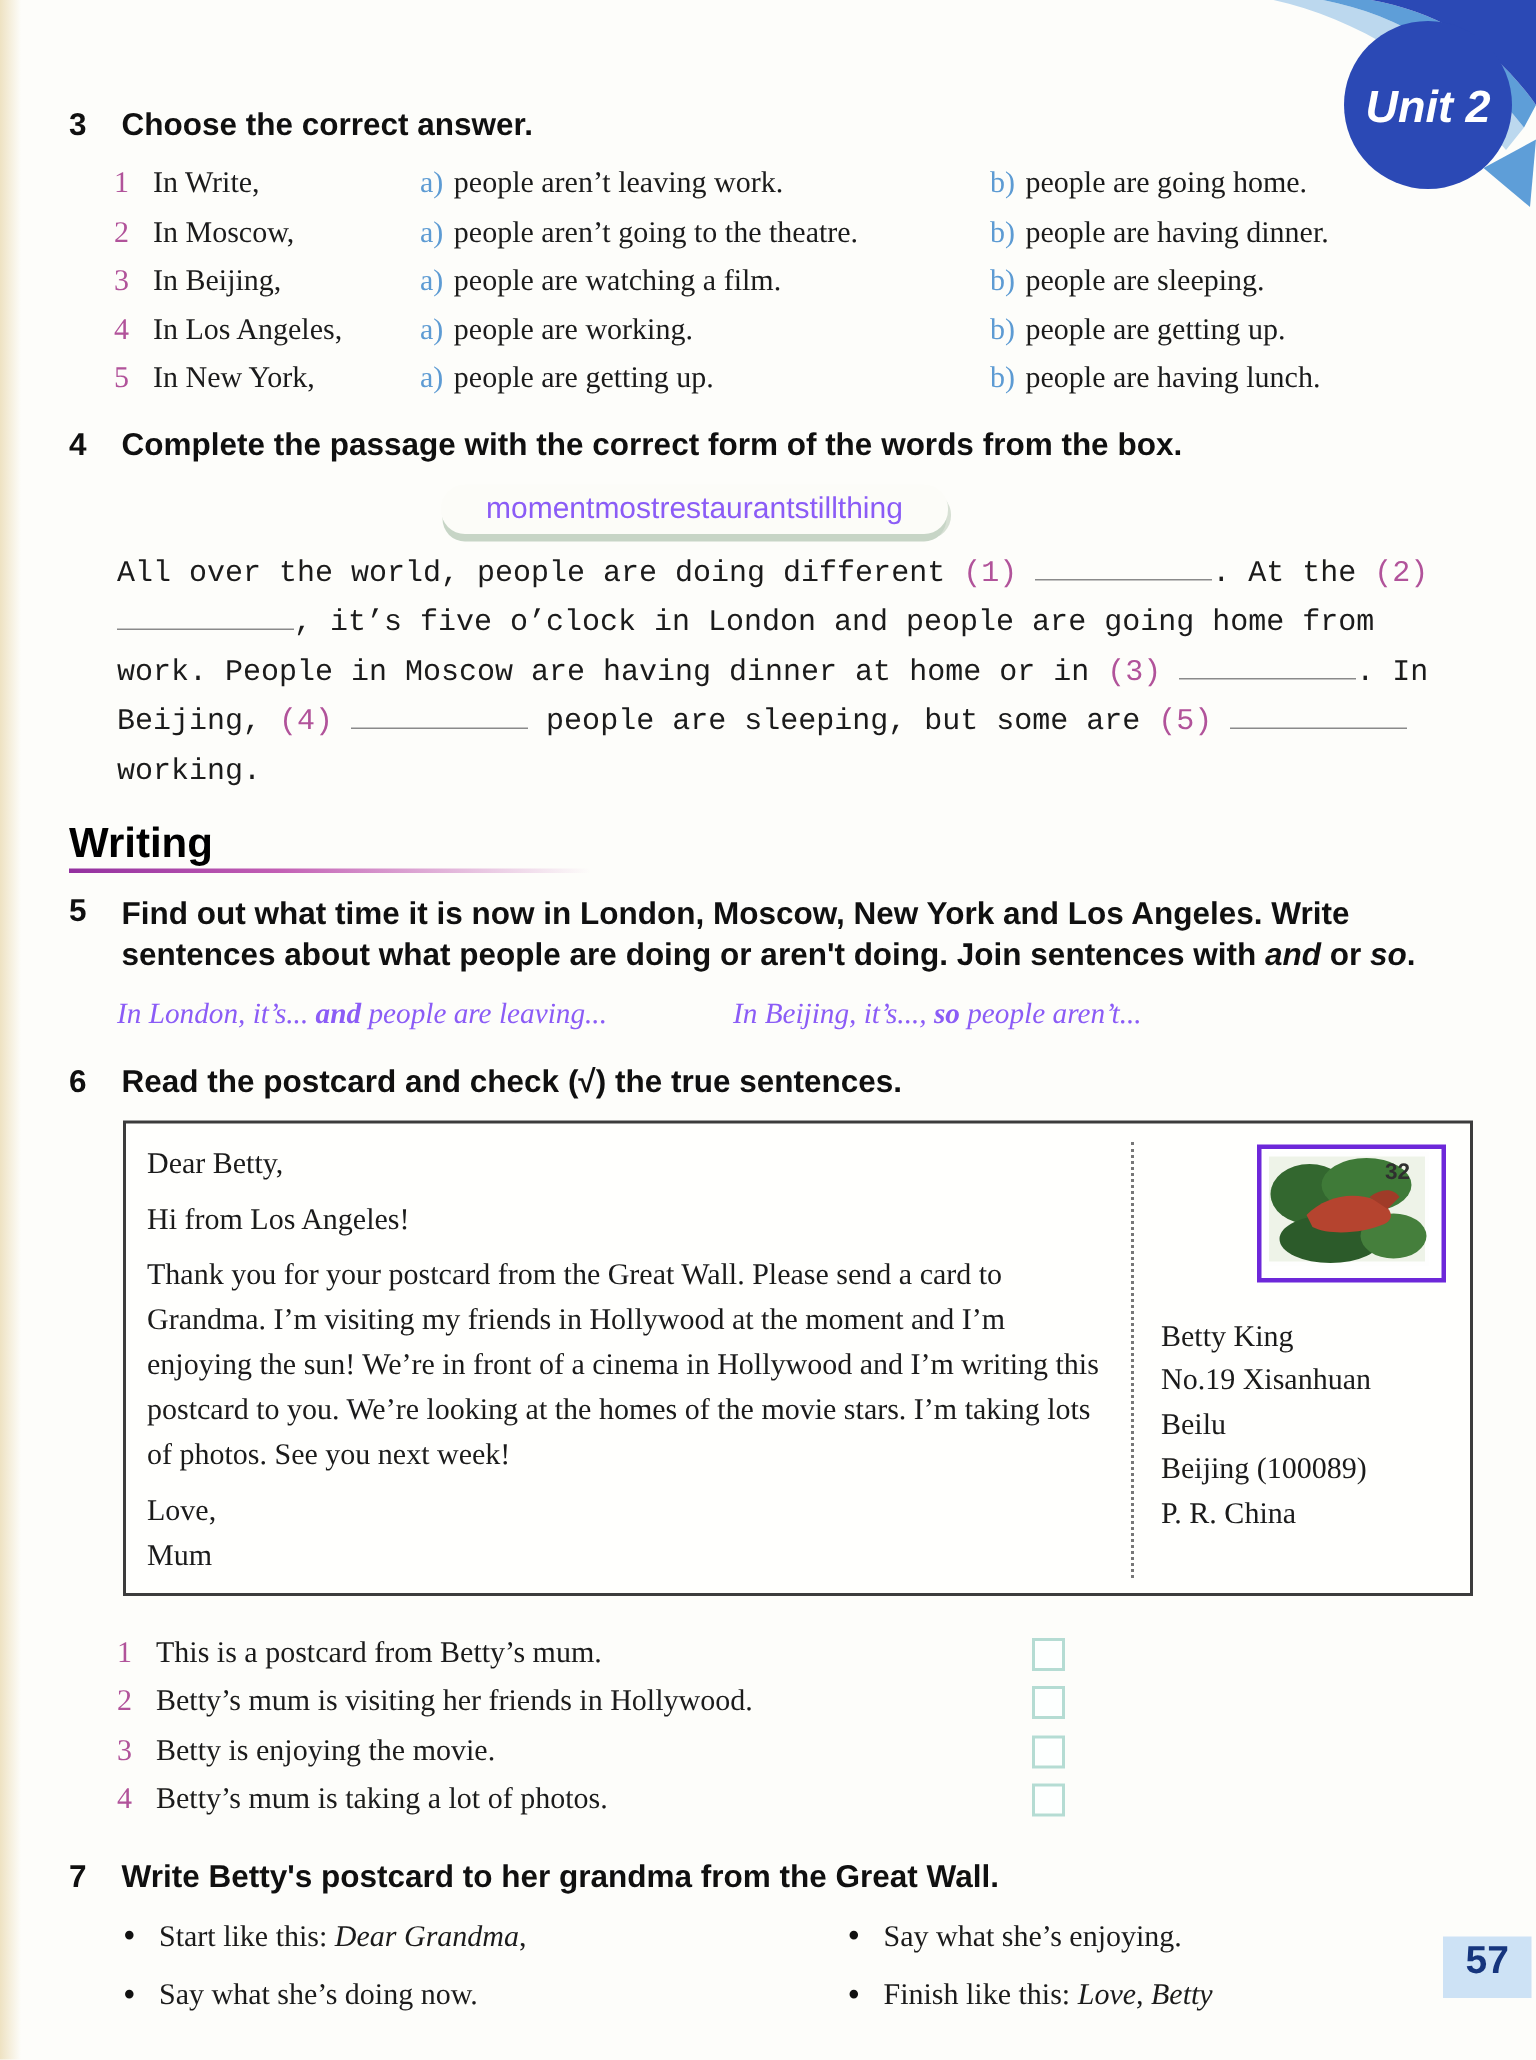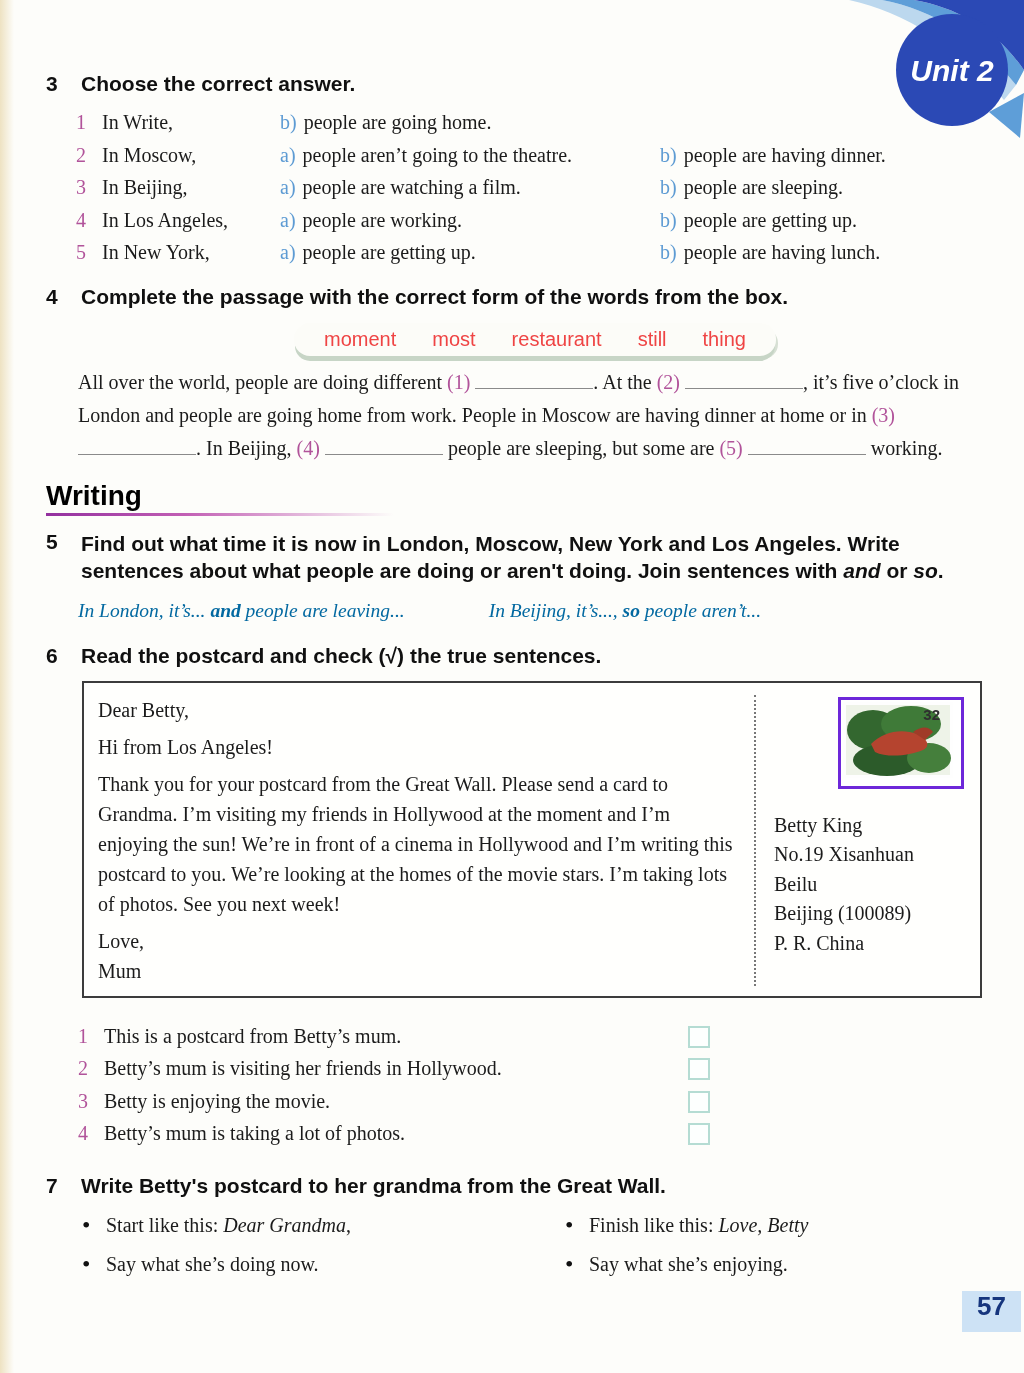--- a/index.html
+++ b/index.html
@@ -28,36 +28,36 @@
   .ex3-row .num{flex:none;width:26px;color:#b1539a;}
   .ex3-row .city{flex:none;width:178px;}
   .opt-a{flex:none;width:380px;}
   .opt-b{flex:1;}
   .letter{color:#5d9bd3;margin-right:7px;}
   
   .ex4-head{margin-top:16px;}
   .word-box{width:fit-content;margin:14px auto 10px 248px;padding:5px 30px;
     background:#fcfcf8;border-radius:16px;
     box-shadow:0 6px 0 -1px #c7d5c6, 3px 4px 0 -1px #d7e0d4;
-    display:flex;gap:36px;font-family:"Liberation Sans",sans-serif;font-size:20px;color:#ef4444;}
-  .passage{margin:4px 0 0 32px;font-size:20px;line-height:33px;max-width:890px;}
+    display:flex;font-family:"Liberation Sans",sans-serif;font-size:20px;color:#8b5cf6;}
+  .passage{margin:4px 0 0 32px;font-size:20px;line-height:33px;max-width:890px;font-family:Liberation Mono, monospace;}
   .pnum{color:#b1539a;}
   .blank{display:inline-block;width:118px;height:14px;border-bottom:1.5px solid #8a8a8a;
     vertical-align:baseline;}
   
   .writing-wrap{margin-top:16px;}
   .writing-title{font-family:"Liberation Sans",sans-serif;font-weight:bold;font-size:28px;
     color:#000000;line-height:30px;}
   .writing-line{width:348px;height:3px;margin-top:2px;
     background:linear-gradient(to right,#93309f 0%,#c25fb4 40%,rgba(235,180,225,0) 100%);}
   
   .ex5-head{margin-top:14px;align-items:flex-start;}
   .ex5-head .txt{line-height:27.5px;max-width:885px;}
   .example{display:flex;gap:84px;margin:15px 0 0 32px;
-    font-style:italic;font-size:19.5px;color:#0369a1;}
+    font-style:italic;font-size:19.5px;color:#8b5cf6;}
   
   .ex6-head{margin-top:22px;}
   .postcard{margin:13px 0 0 36px;width:868px;border:2px solid #3c3c3c;background:#fffffd;
     padding:12px 14px 10px 14px;display:flex;font-size:20px;}
   .pc-message{flex:1;padding-right:16px;}
   .pc-message p{margin:0 0 7px 0;line-height:30px;}
   .pc-message p.sig{margin:0;}
   .pc-right{flex:none;width:192px;border-left:2px dotted #777;padding-left:18px;
     display:flex;flex-direction:column;}
   .stamp{align-self:flex-end;width:116px;height:82px;border:3px solid #6d28d9;background:#fff;
@@ -96,20 +96,21 @@
 <div class="content">
 
   <div class="ex-head">
     <span class="no">3</span>
     <span>Choose the correct answer.</span>
   </div>
   <div class="ex3-rows">
     <div class="ex3-row">
       <span class="num">1</span>
       <span class="city">In Write,</span>
+      <span class="opt-a"><span class="letter">a)</span><span>people aren’t leaving work.</span></span>
       <span class="opt-b"><span class="letter">b)</span><span>people are going home.</span></span>
     </div>
     <div class="ex3-row">
       <span class="num">2</span>
       <span class="city">In Moscow,</span>
       <span class="opt-a"><span class="letter">a)</span><span>people aren’t going to the theatre.</span></span>
       <span class="opt-b"><span class="letter">b)</span><span>people are having dinner.</span></span>
     </div>
     <div class="ex3-row">
       <span class="num">3</span>
@@ -228,25 +229,25 @@
         <span><span>Start like this: </span><i>Dear Grandma</i><span>,</span></span>
       </div>
       <div class="bullet">
         <span class="dot"></span>
         <span><span>Say what she’s doing now.</span><i></i><span></span></span>
       </div>
     </div>
     <div class="bullet-col">
       <div class="bullet">
         <span class="dot"></span>
+        <span><span>Say what she’s enjoying.</span><i></i><span></span></span>
+      </div>
+      <div class="bullet">
+        <span class="dot"></span>
         <span><span>Finish like this: </span><i>Love, Betty</i><span></span></span>
-      </div>
-      <div class="bullet">
-        <span class="dot"></span>
-        <span><span>Say what she’s enjoying.</span><i></i><span></span></span>
       </div>
     </div>
   </div>
 
 </div>
 
 <div class="pagenum">
   <span>57</span>
 </div>
 

